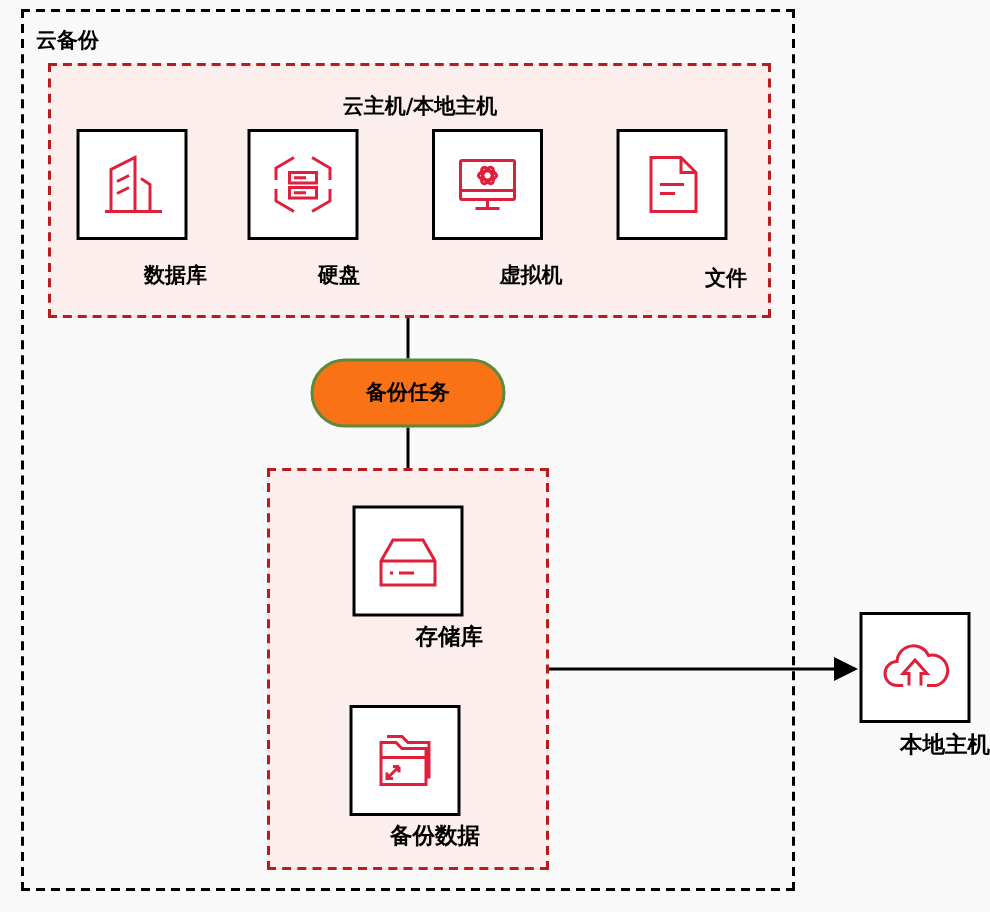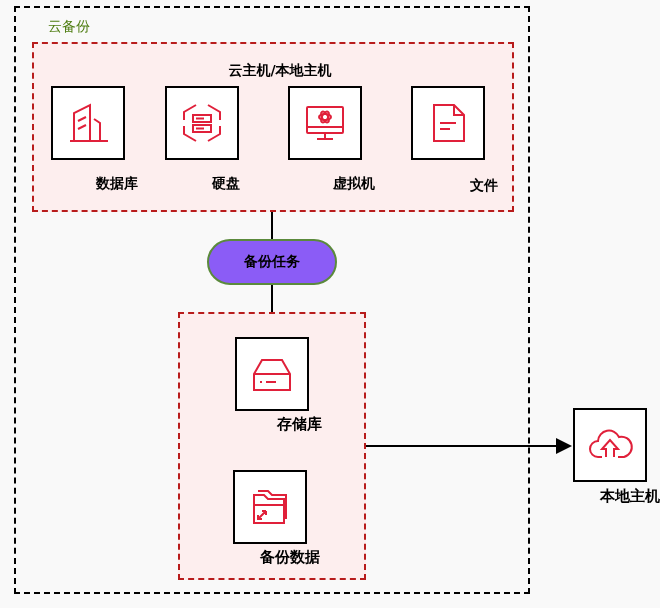--- a/index.html
+++ b/index.html
@@ -6,37 +6,37 @@
   body {
     width: 660px; height: 608px; background: #f9f9f9;
     position: relative; overflow: hidden;
     font-family: "DejaVu Sans", "Liberation Sans", sans-serif;
   }
   .abs { position: absolute; }
   #outer {
     left: 14px; top: 6px; width: 516px; height: 588px;
     border: 2px dashed #000; box-sizing: border-box;
   }
-  #outer-title { left: 48px; top: 18px; font-size: 14px; font-weight: normal; color: #4d7c0f; }
+  #outer-title { left: 24px; top: 18px; font-size: 14px; font-weight: bold; color: #000000; }
   .redbox {
     border: 2px dashed #b81c1c; background: #fdeeee; box-sizing: border-box;
   }
   #hosts { left: 32px; top: 42px; width: 482px; height: 170px; }
   #hosts-title { left: 180px; top: 62px; width: 200px; text-align: center; font-size: 14px; font-weight: bold; }
   #storage-group { left: 178px; top: 312px; width: 188px; height: 268px; }
   .node {
     width: 74px; height: 74px; border: 2px solid #000; background: #fff;
     box-sizing: border-box; display: flex; align-items: center; justify-content: center;
   }
   .node svg { width: 48px; height: 48px; }
   .lbl { font-size: 14px; font-weight: bold; text-align: right; width: 100px; color: #000; }
   .lbl.sm { font-size: 15px; }
   #task {
     left: 207px; top: 239px; width: 130px; height: 46px;
-    border: 2px solid #5b8a3c; background: #8b5cf6; border-radius: 24px;
+    border: 2px solid #5b8a3c; background: #f97316; border-radius: 24px;
     box-sizing: border-box; display: flex; align-items: center; justify-content: center;
     font-size: 14px; font-weight: bold;
   }
   svg.lines { position: absolute; left: 0; top: 0; }
 </style>
 </head>
 <body>
 
 <div id="outer" class="abs"></div>
 <div id="outer-title" class="abs">云备份</div>

